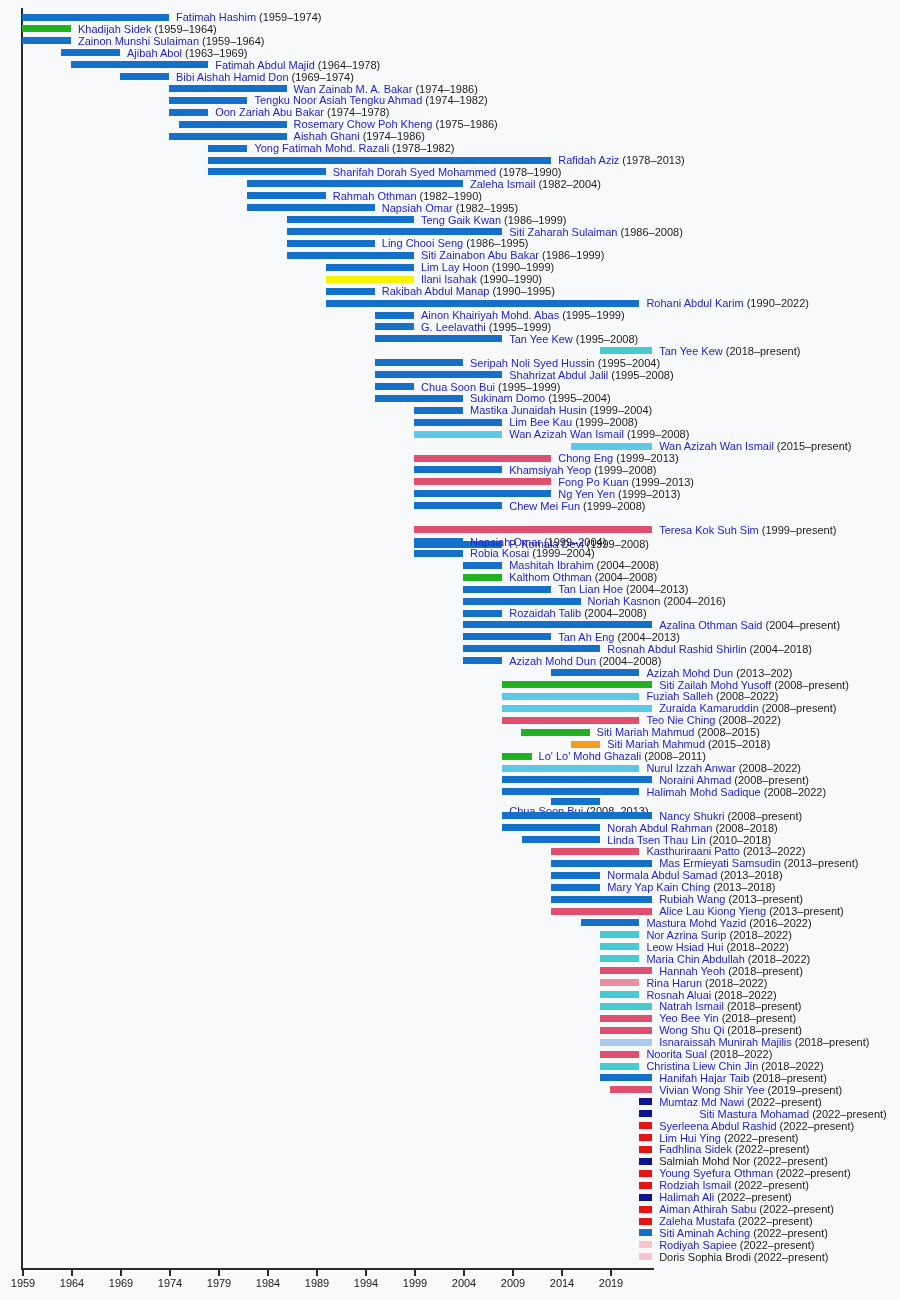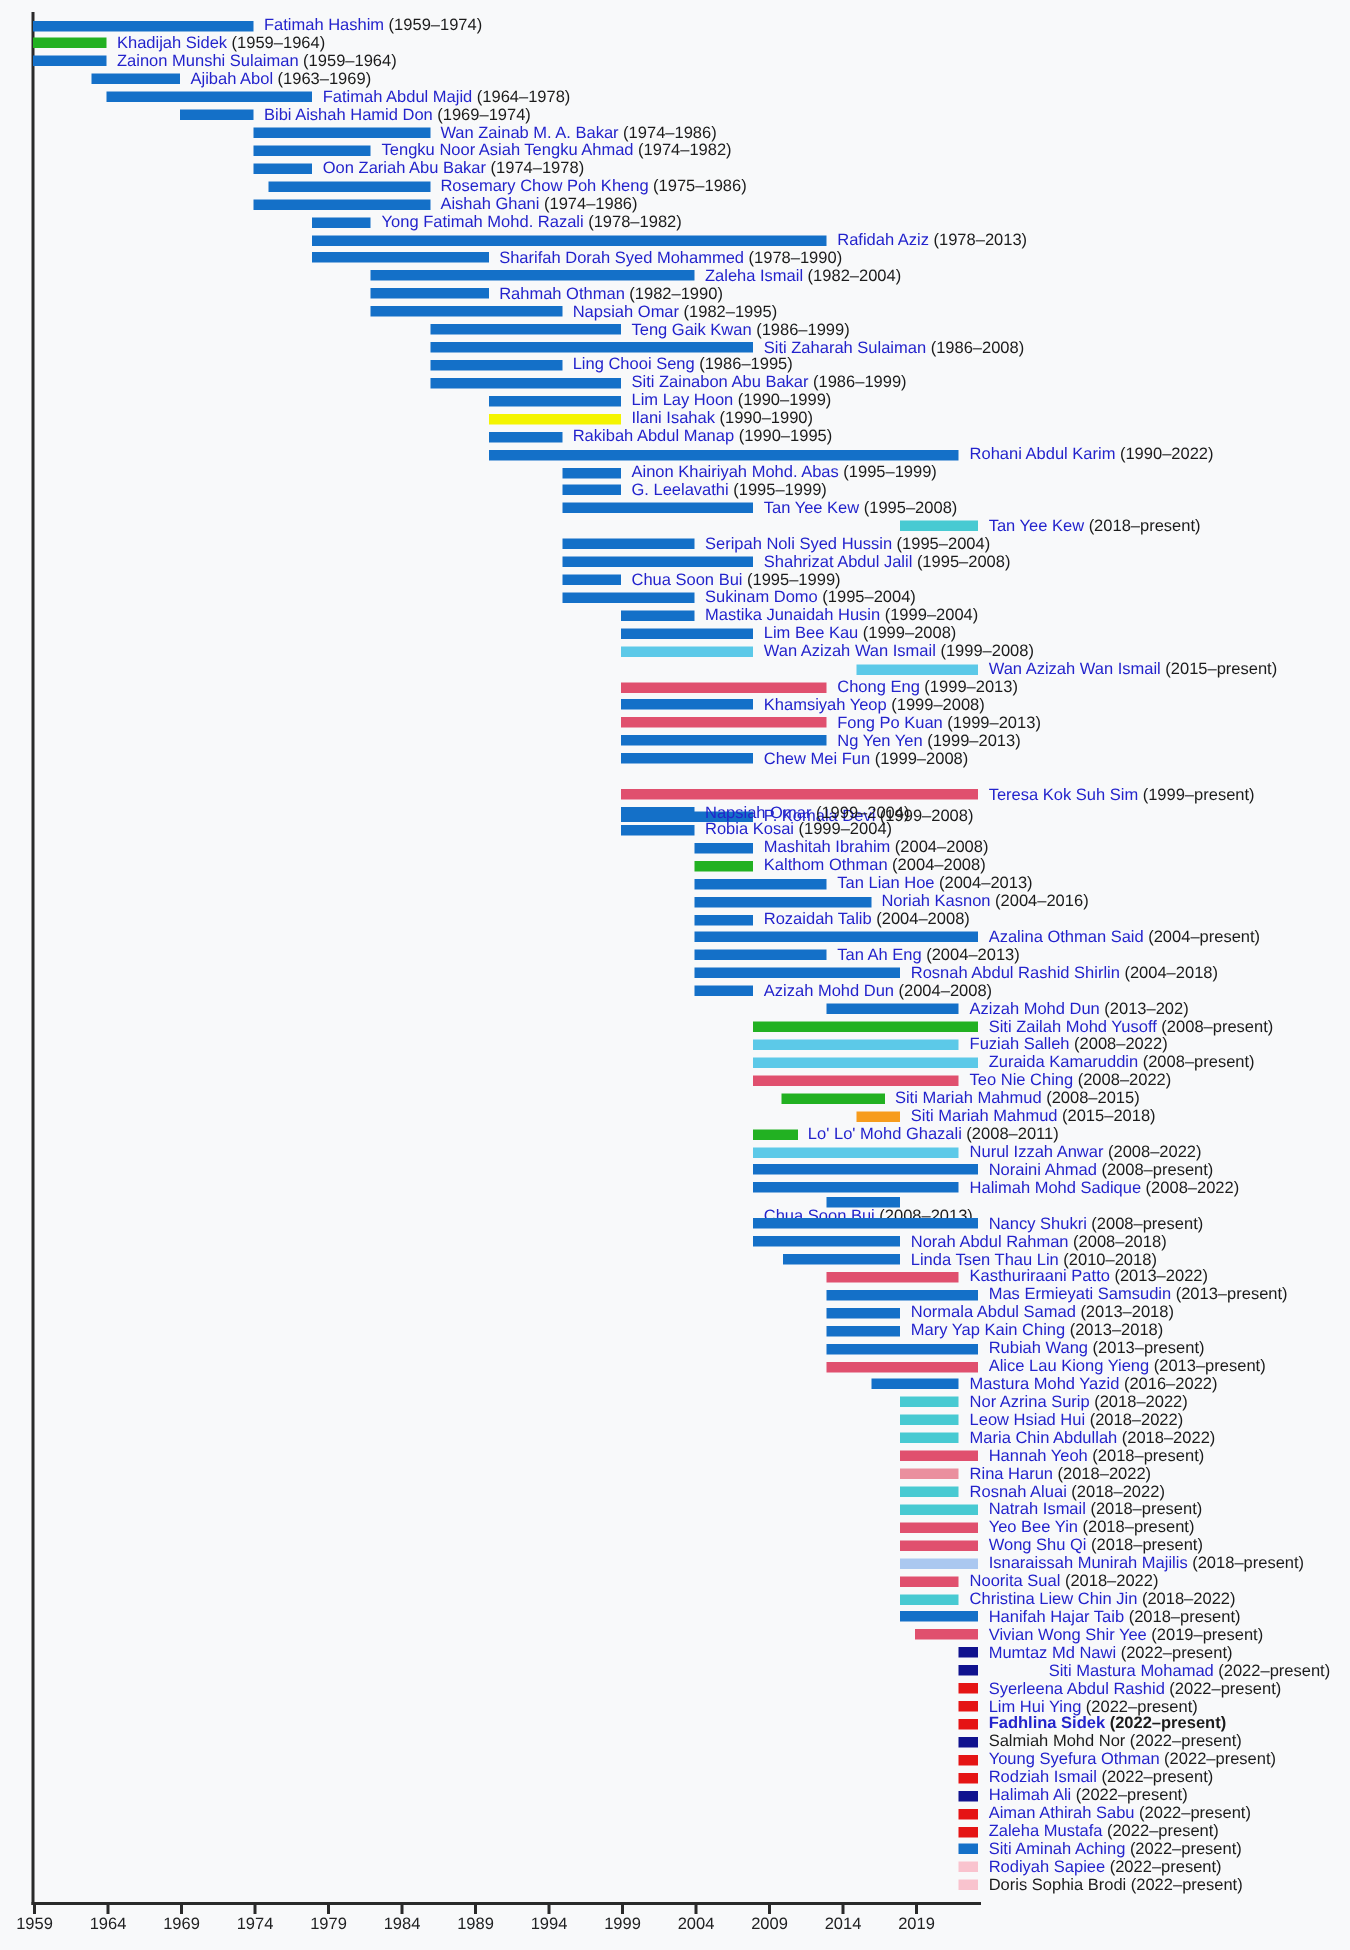--- a/index.html
+++ b/index.html
@@ -747,21 +747,21 @@
     </div>
   </div>
 
   <div class="row" style="left: 639.4px; top: 1131.57px;">
     <div class="bar" style="width: 12.74px; background: rgb(229, 20, 20);"></div>
     <div class="lbl">
       <span class="nm">Lim Hui Ying</span><span class="dt">(2022–present)</span>
     </div>
   </div>
 
-  <div class="row" style="left: 639.4px; top: 1143.49px; font-weight: bold;">
+  <div class="row" style="left: 639.4px; top: 1143.49px;">
     <div class="bar" style="width: 12.74px; background: rgb(229, 20, 20);"></div>
     <div class="lbl">
       <span class="nm">Fadhlina Sidek</span><span class="dt">(2022–present)</span>
     </div>
   </div>
 
   <div class="row" style="left: 639.4px; top: 1155.42px;">
     <div class="bar" style="width: 12.74px; background: rgb(16, 18, 142);"></div>
     <div class="lbl">
       <span class="nm plain">Salmiah Mohd Nor</span><span class="dt">(2022–present)</span>

